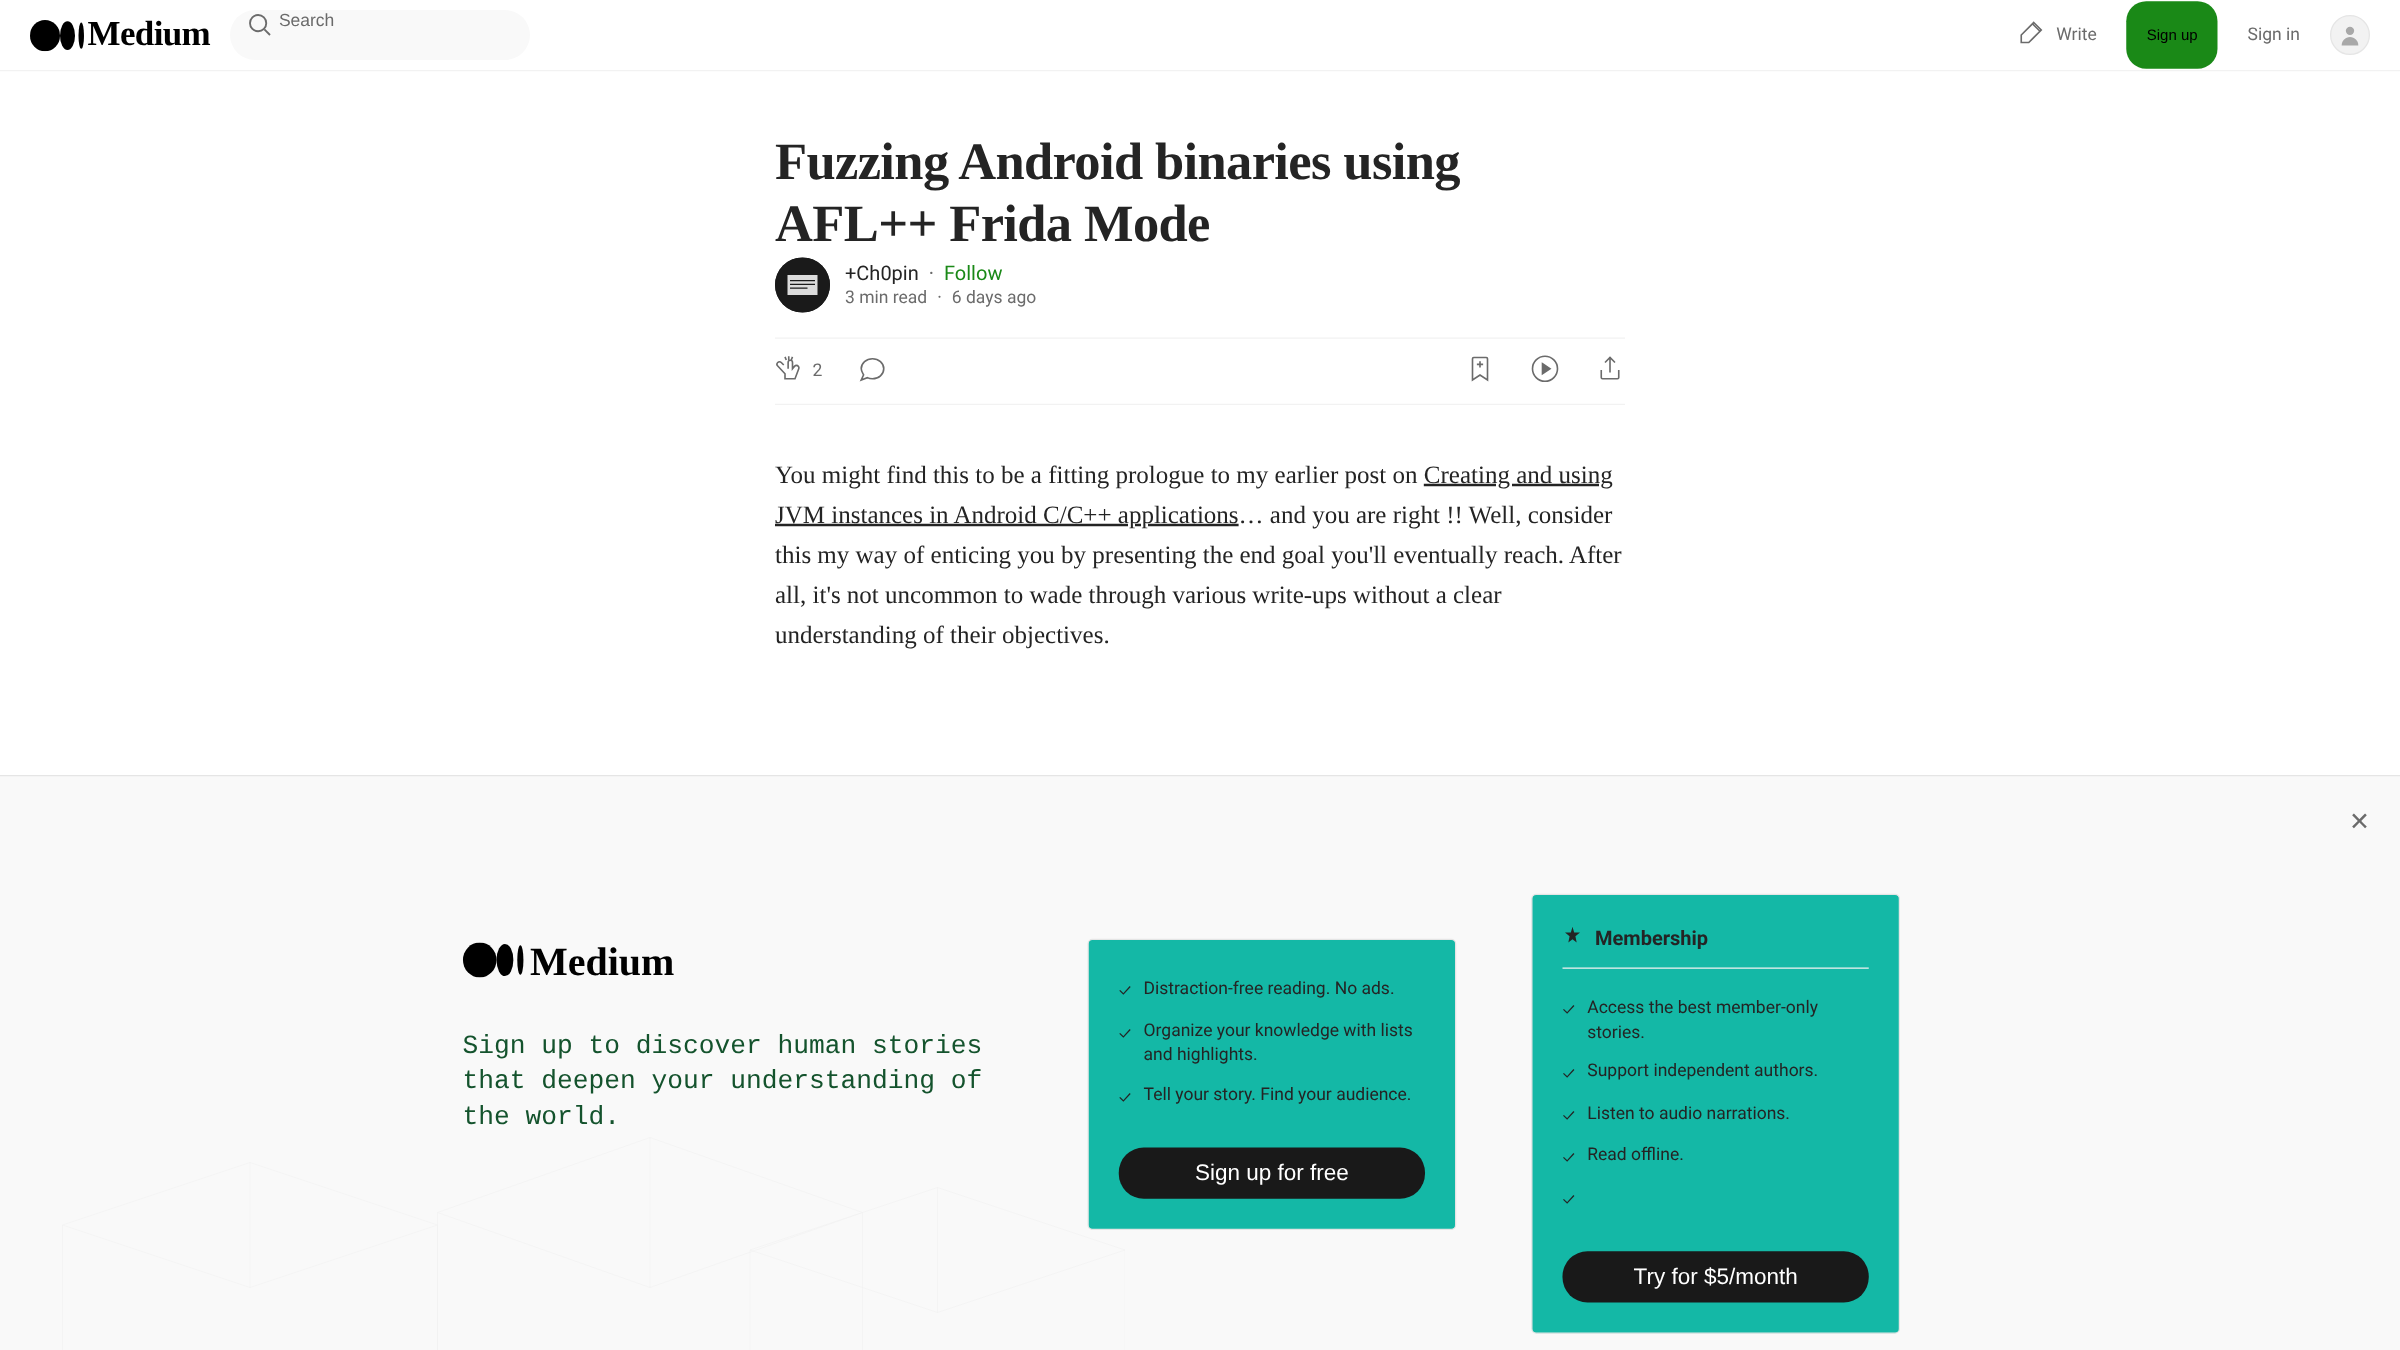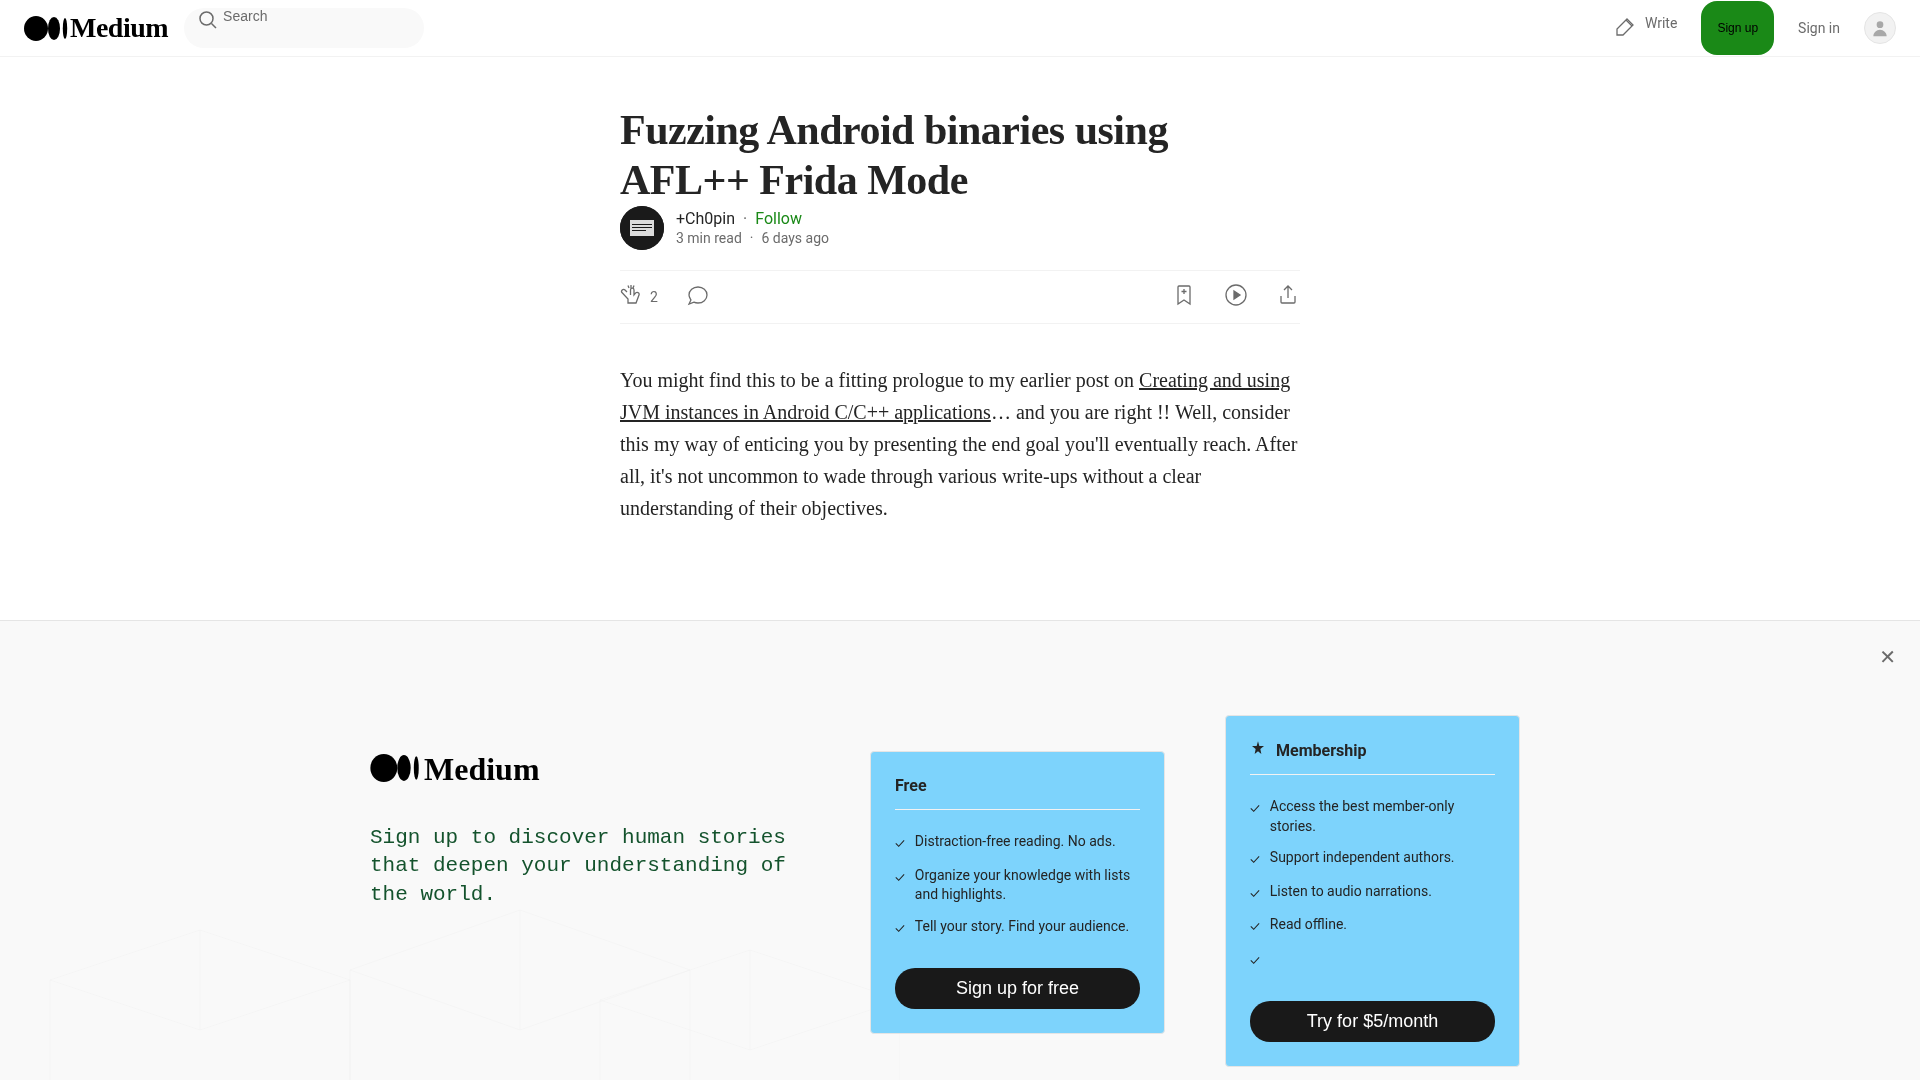--- a/index.html
+++ b/index.html
@@ -82,21 +82,21 @@
     }
     
     .header-right {
       display: flex;
       align-items: center;
       gap: 24px;
     }
     
     .write-link {
       display: flex;
-      align-items: flex-start;
+      align-items: center;
       gap: 8px;
       color: #6b6b6b;
       font-size: 14px;
       cursor: pointer;
     }
     
     .signup-btn {
       background: #1a8917;
       color: #000000;
       border: none;
@@ -304,21 +304,21 @@
     }
     
     .overlay-tagline {
       font-family: Liberation Mono, monospace;
       font-size: 21px;
       line-height: 1.35;
       color: #14532d;
     }
     
     .card {
-      background: #7dd3fc;
+      background: #14b8a6;
       border: 1px solid #e5e5e5;
       border-radius: 4px;
       padding: 24px;
       width: 295px;
     }
     
     .card-header {
       display: flex;
       align-items: center;
       gap: 10px;
@@ -518,23 +518,20 @@
             <ellipse cx="30" cy="12.5" rx="6" ry="11.5"></ellipse>
             <ellipse cx="41" cy="12.5" rx="2.2" ry="10.5"></ellipse>
           </svg>
         </span>
         <span class="overlay-logo-text">Medium</span>
       </div>
       <p class="overlay-tagline">Sign up to discover human stories that deepen your understanding of the world.</p>
     </div>
 
     <div class="card">
-      <div class="card-header">
-        <span>Free</span>
-      </div>
       <ul class="card-list">
         <li>
           <span class="check">✓</span>
           <span>Distraction-free reading. No ads.</span>
         </li>
         <li>
           <span class="check">✓</span>
           <span>Organize your knowledge with lists and highlights.</span>
         </li>
         <li>

